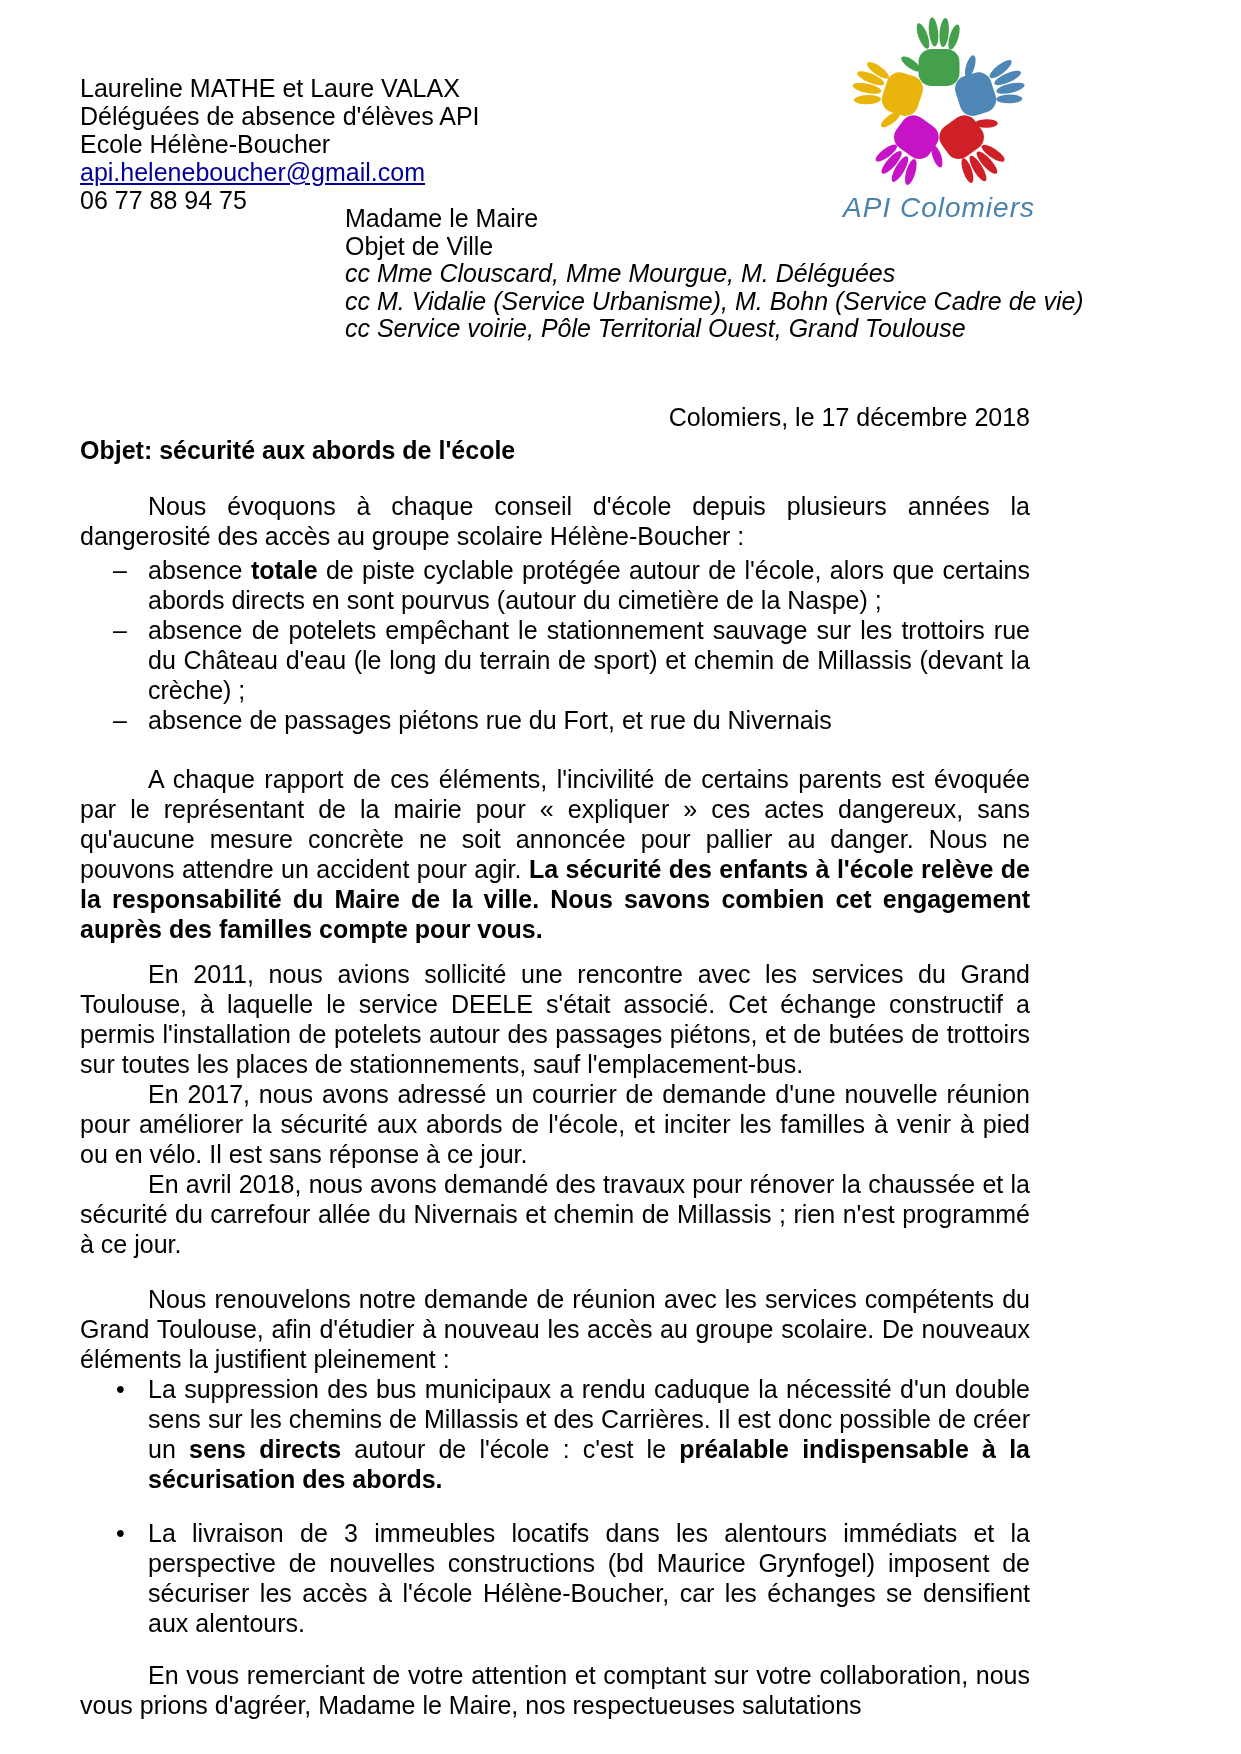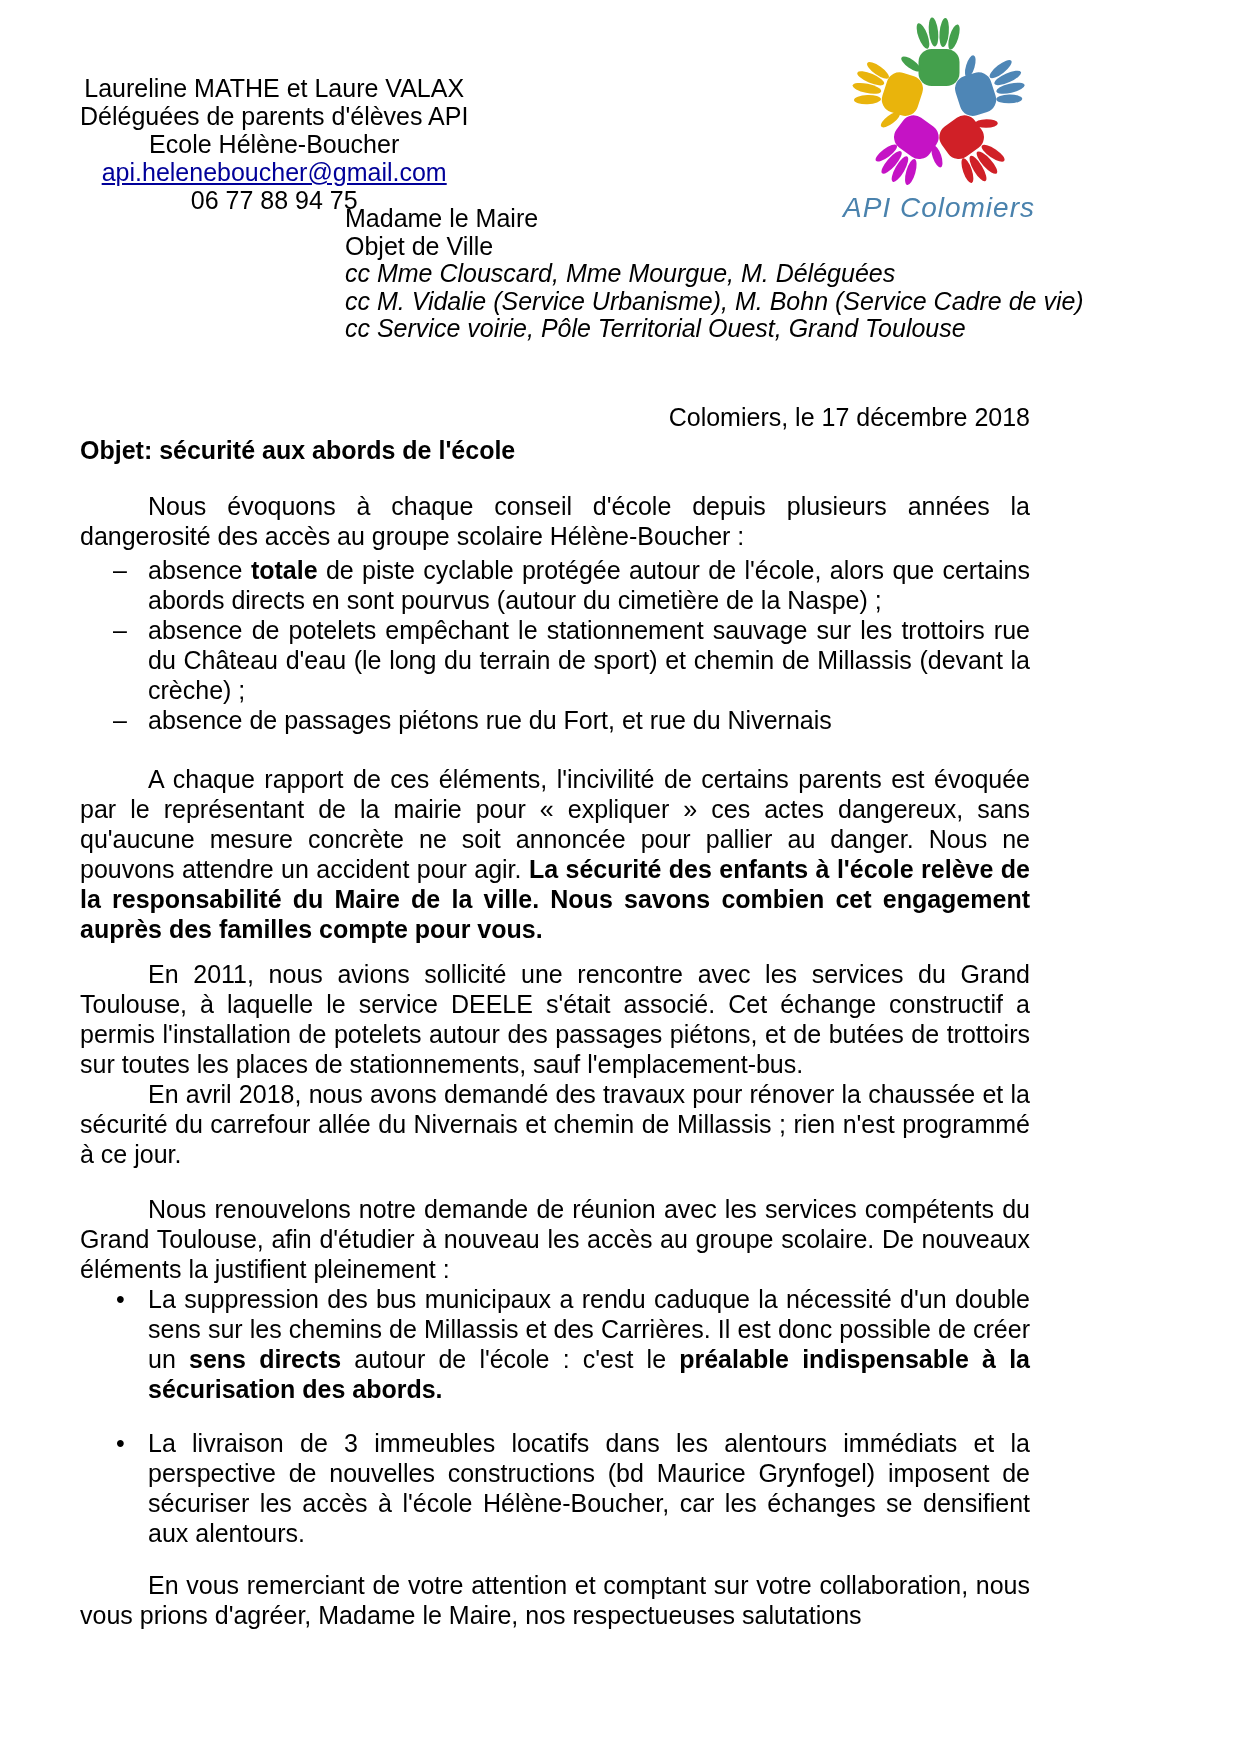--- a/index.html
+++ b/index.html
@@ -9,21 +9,21 @@
     width: 1241px;
     height: 1754px;
     background: #ffffff;
     font-family: "Liberation Sans", sans-serif;
     font-size: 25px;
     color: #000000;
     overflow: hidden;
   }
 
   
-  .sender { position: absolute; left: 80px; top: 74px; line-height: 28px; text-align: center; }
+  .sender { position: absolute; left: 80px; top: 74px; line-height: 28px; }
   .sender .link { color: #000099; text-decoration: underline; cursor: pointer; }
 
   
   .logo { position: absolute; left: 833px; top: 14px; width: 212px; text-align: center; }
   .logo-wordmark {
     margin-top: -6px;
     font-style: italic;
     font-size: 28px;
     letter-spacing: 1px;
     color: #4a82ad;
@@ -55,21 +55,21 @@
   ul.bullet-list li.hang .marker { left: 36px; }
   li.spaced { margin-top: 24px; }
 </style>
 </head>
 <body>
 
 <div class="page">
 
   <div class="sender">
     <div>Laureline MATHE et Laure VALAX</div>
-    <div>Déléguées de parents d'élèves API</div>
+    <div>Déléguées de absence d'élèves API</div>
     <div>Ecole Hélène-Boucher</div>
     <div>
       <a class="link">api.heleneboucher@gmail.com</a>
     </div>
     <div>06 77 88 94 75</div>
   </div>
 
   <div class="logo">
     <svg width="212" height="178" viewBox="-106 -92 212 178" aria-hidden="true">
       <defs>
@@ -116,20 +116,21 @@
       </li>
       <li class="hang">
         <span class="marker">–</span>
         <span>absence de passages piétons rue du Fort, et rue du Nivernais</span>
       </li>
     </ul>
 
     <p class="jus ind p-incivility"><span>A chaque rapport de ces éléments, l'incivilité de certains parents est évoquée par le représentant de la mairie pour « expliquer » ces actes dangereux, sans qu'aucune mesure concrète ne soit annoncée pour pallier au danger. Nous ne pouvons attendre un accident pour agir. </span><strong>La sécurité des enfants à l'école relève de la responsabilité du Maire de la ville. Nous savons combien cet engagement auprès des familles compte pour vous.</strong></p>
 
     <p class="jus ind p-2011">En 2011, nous avions sollicité une rencontre avec les services du Grand Toulouse, à laquelle le service DEELE s'était associé. Cet échange constructif a permis l'installation de potelets autour des passages piétons, et de butées de trottoirs sur toutes les places de stationnements, sauf l'emplacement-bus.</p>
+    <p class="jus ind">En 2017, nous avons adressé un courrier de demande d'une nouvelle réunion pour améliorer la sécurité aux abords de l'école, et inciter les familles à venir à pied ou en vélo. Il est sans réponse à ce jour.</p>
     <p class="jus ind">En avril 2018, nous avons demandé des travaux pour rénover la chaussée et la sécurité du carrefour allée du Nivernais et chemin de Millassis ; rien n'est programmé à ce jour.</p>
 
     <p class="jus ind p-renew">Nous renouvelons notre demande de réunion avec les services compétents du Grand Toulouse, afin d'étudier à nouveau les accès au groupe scolaire.  De nouveaux éléments la justifient pleinement :</p>
 
     <ul class="plain bullet-list">
       <li class="hang">
         <span class="marker">•</span>
         <span>La suppression des bus municipaux a rendu caduque la nécessité d'un double sens sur les chemins de Millassis et des Carrières. Il est donc possible de créer un </span><strong>sens directs</strong><span> autour de l'école : c'est le </span><strong>préalable indispensable à la sécurisation des abords.</strong>
       </li>
       <li class="hang spaced">

